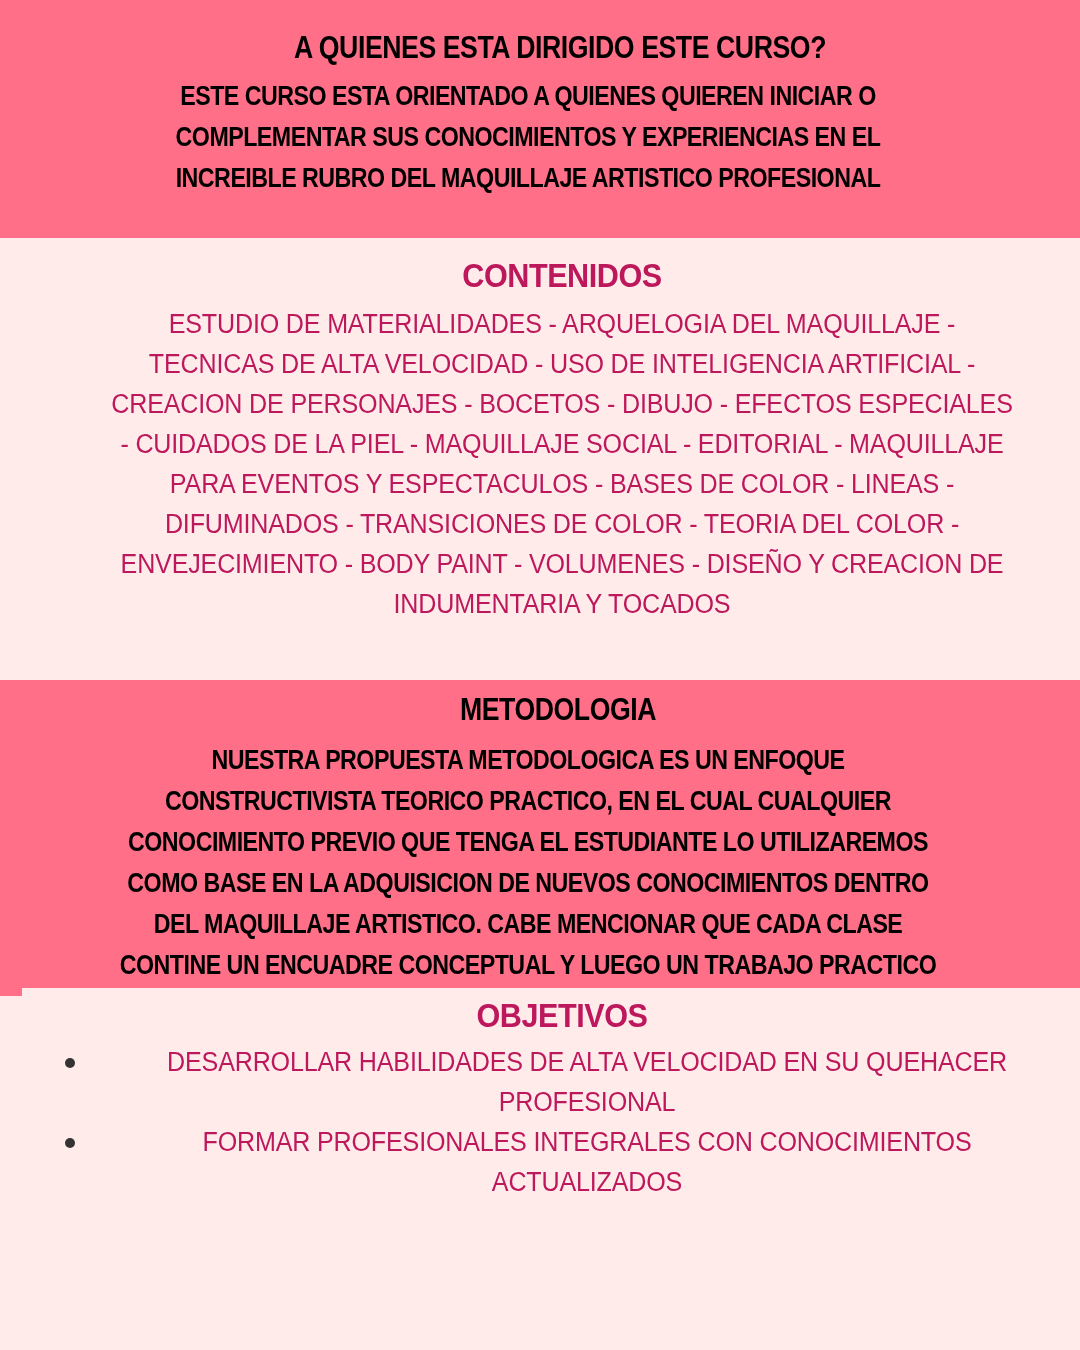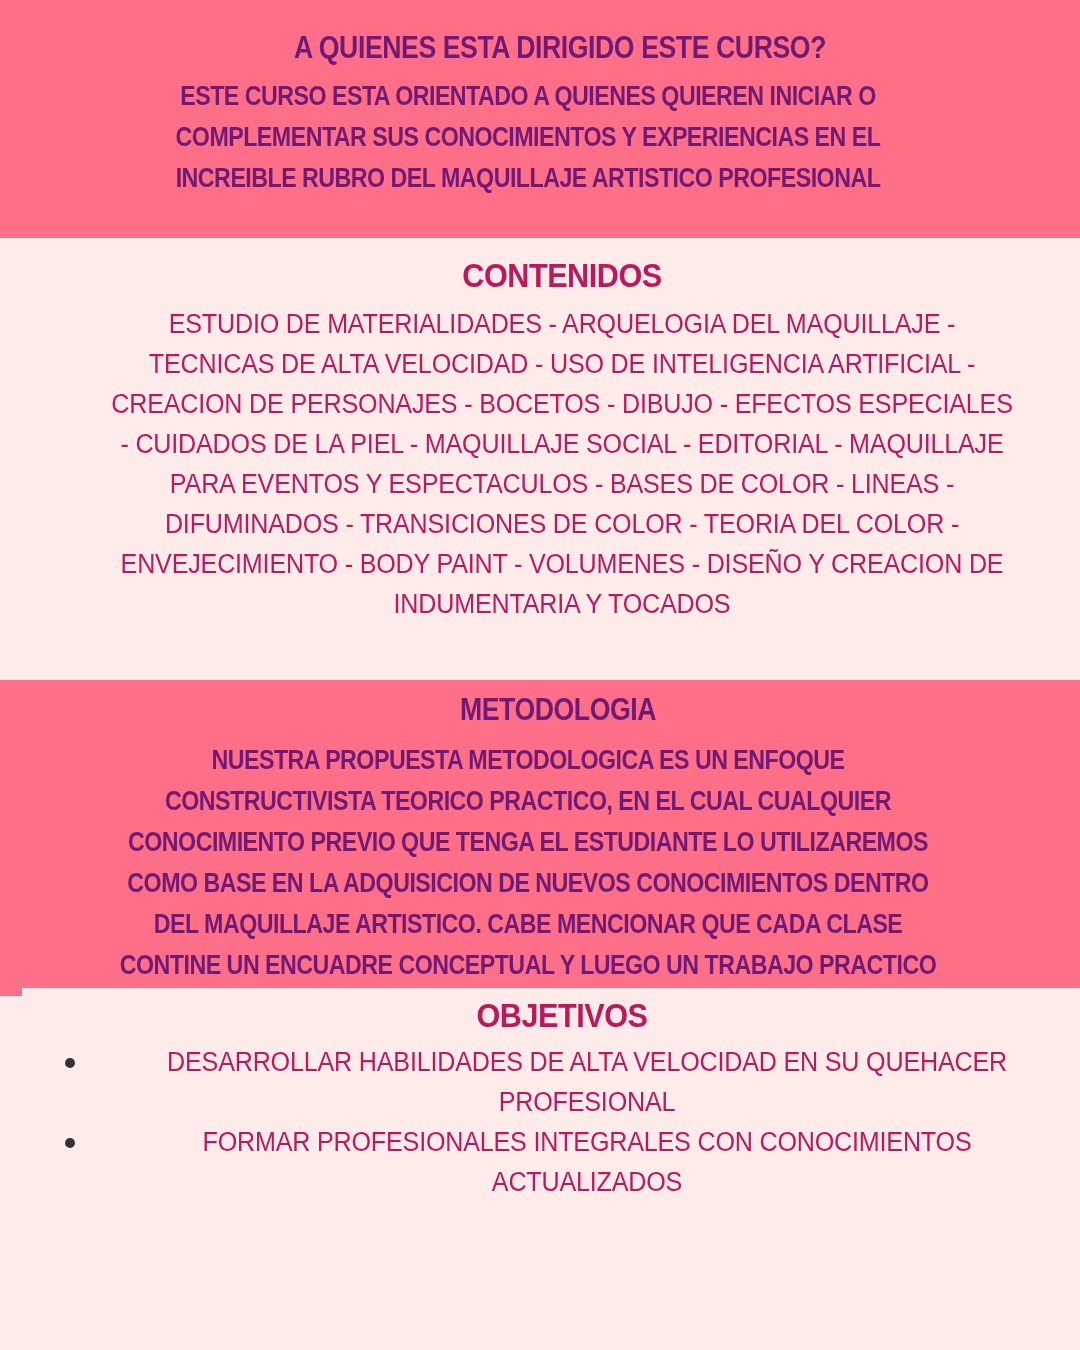--- a/index.html
+++ b/index.html
@@ -2,21 +2,21 @@
 <html><head>
 <meta charset="utf-8">
 <style>
   html, body { margin: 0; padding: 0; }
   body {
     width: 1080px; height: 1350px; overflow: hidden;
     background: #FFEBE9;
     font-family: "Liberation Sans", sans-serif;
   }
   .section { position: absolute; left: 0; width: 1080px; box-sizing: border-box; text-align: center; }
-  .pink { background: #FF6F88; color: #701a75; }
+  .pink { background: #FF6F88; color: #000000; }
   .light { background: #FFEBE9; color: #be185d; margin-left: 22px; }
 
   #s1 { top: 0; height: 238px; }
   #s2 { top: 238px; height: 442px; }
   #s3 { top: 680px; height: 316px; }
   #s4 { top: 988px; height: 354px; padding-left: 18px; }
 
   .pink-title {
     font-family: "Liberation Sans Narrow", "Liberation Sans", sans-serif;
     font-weight: bold; font-size: 31px; letter-spacing: -0.5px;

